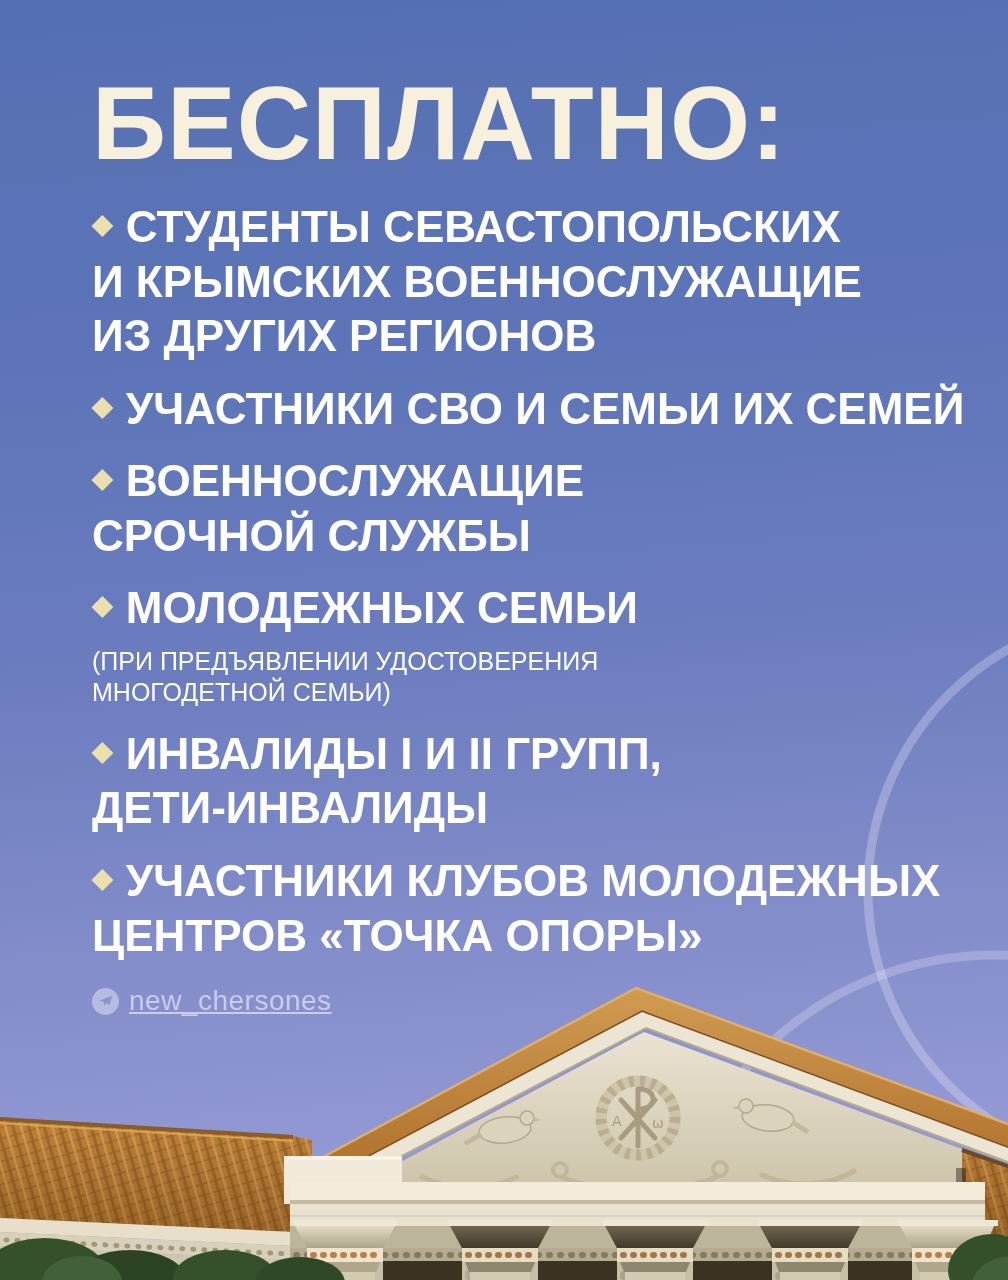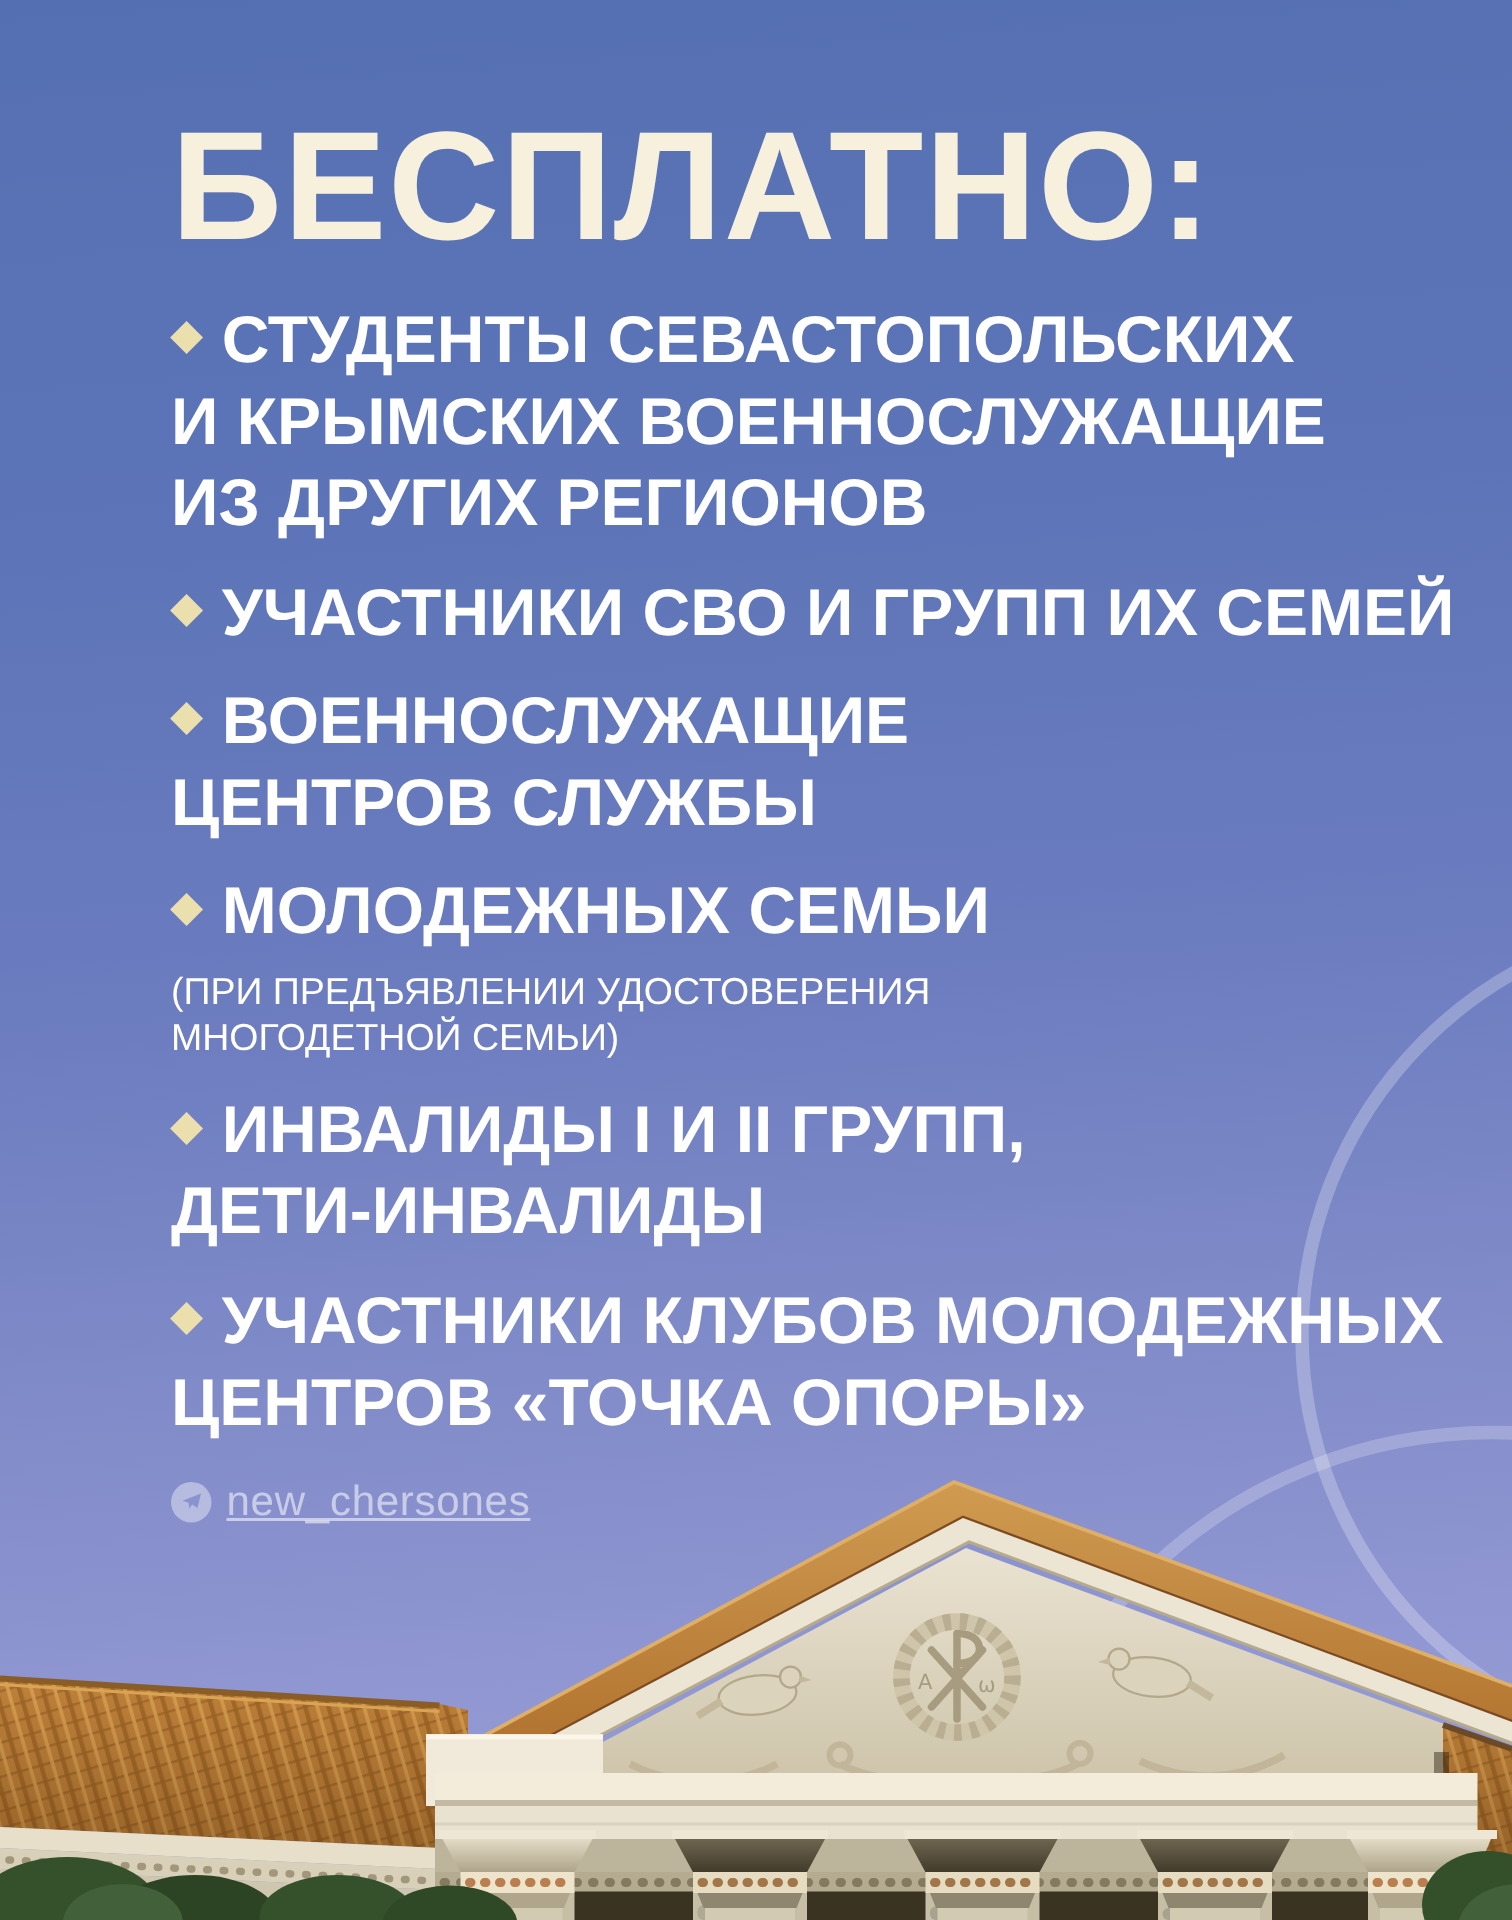--- a/index.html
+++ b/index.html
@@ -2,21 +2,21 @@
 <html><head>
 <meta charset="utf-8">
 <style>
   html,body { margin:0; padding:0; background:#2b2f45; }
   .poster {
     position:relative; width:1008px; height:1280px; overflow:hidden;
     background:linear-gradient(176deg,#5570b2 0%, #5d75b8 28%, #6b7cbf 50%, #7f8ac8 68%, #8f96d1 84%, #9ba0d8 100%);
     font-family:"Liberation Sans", sans-serif;
   }
   .arcs { position:absolute; left:0; top:0; width:1008px; height:1280px; }
-  .content { position:absolute; left:92px; top:70px; width:880px;margin-left:22px; }
+  .content { position:absolute; left:92px; top:70px; width:880px; }
   .title {
     margin:0 0 23px 0; color:#f6f0dd; font-size:103px; font-weight:bold;
     line-height:1.04; letter-spacing:1px; white-space:pre-line;
   }
   .bullet { color:#ffffff; font-size:44px; font-weight:bold; line-height:1.24; margin:0 0 18px 0; }
   .bullet-text { white-space:pre-line; }
   .diamond { color:#ecdfae; font-size:27px; margin-right:13px; vertical-align:9px; }
   .note { color:#ffffff; font-size:25px; font-weight:normal; line-height:1.26; margin:2px 0 0 0; white-space:pre-line; }
   .bullet.has-note { margin-bottom:10px; }
   .note-block { margin-bottom:18px; }
@@ -211,26 +211,26 @@
   <div class="content">
     <h1 class="title">БЕСПЛАТНО:</h1>
 
     <div class="bullet">
       <span class="diamond">◆</span><span class="bullet-text">СТУДЕНТЫ СЕВАСТОПОЛЬСКИХ
 И КРЫМСКИХ ВОЕННОСЛУЖАЩИЕ
 ИЗ ДРУГИХ РЕГИОНОВ</span>
     </div>
 
     <div class="bullet">
-      <span class="diamond">◆</span><span class="bullet-text">УЧАСТНИКИ СВО И ГРУПП ИХ СЕМЕЙ</span>
+      <span class="diamond">◆</span><span class="bullet-text">УЧАСТНИКИ СВО И СЕМЬИ ИХ СЕМЕЙ</span>
     </div>
 
     <div class="bullet">
       <span class="diamond">◆</span><span class="bullet-text">ВОЕННОСЛУЖАЩИЕ
-ЦЕНТРОВ СЛУЖБЫ</span>
+СРОЧНОЙ СЛУЖБЫ</span>
     </div>
 
     <div class="note-block">
       <div class="bullet has-note">
         <span class="diamond">◆</span><span class="bullet-text">МОЛОДЕЖНЫХ СЕМЬИ</span>
       </div>
       <div class="note">(ПРИ ПРЕДЪЯВЛЕНИИ УДОСТОВЕРЕНИЯ
 МНОГОДЕТНОЙ СЕМЬИ)</div>
     </div>
 

